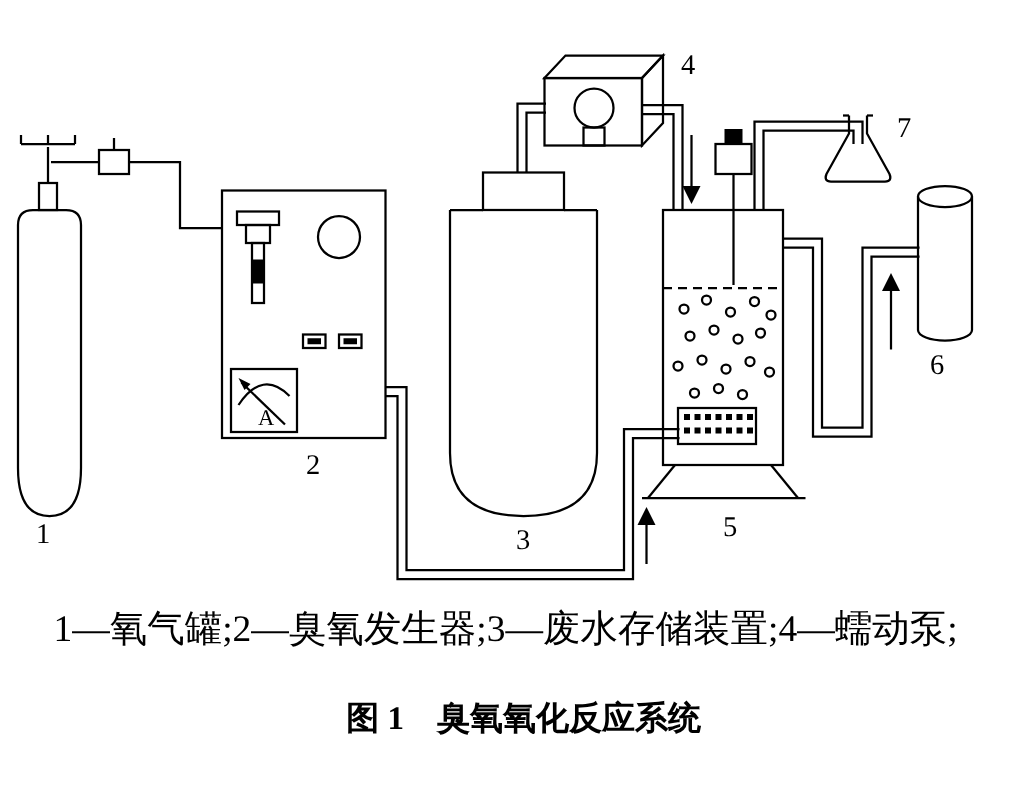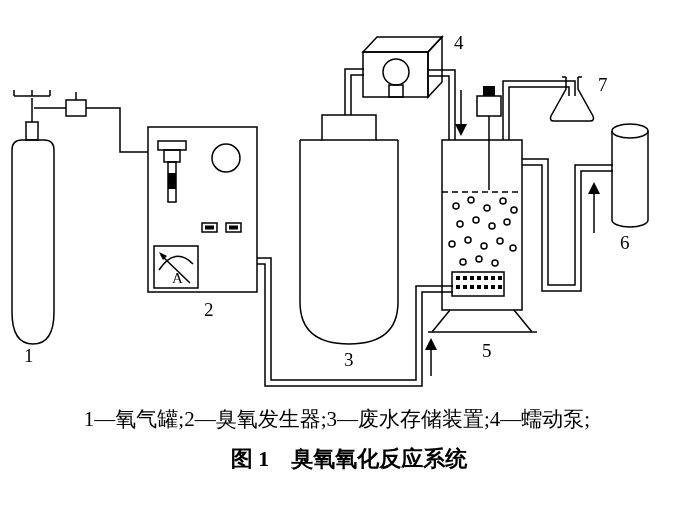--- a/index.html
+++ b/index.html
@@ -4,22 +4,22 @@
 <style>
   * { margin:0; padding:0; box-sizing:border-box; }
   html,body { background:#ffffff; }
   .canvas {
     position:relative; width:674px; height:528px; background:#ffffff;
     font-family:"Liberation Serif","DejaVu Serif",serif; overflow:hidden; color:#000;
   }
   .diagram { position:absolute; top:0; left:0; }
   svg text { font-family:"Liberation Serif","DejaVu Serif",serif; }
   .captions { position:absolute; left:0; top:402px; width:674px; text-align:center; }
-  .caption-line { font-size:21px; line-height:35px; white-space:nowrap; }
-  .figure-title { font-size:22px; font-weight:bold; line-height:35px; margin-top:4px;padding-left:24px; }
+  .caption-line { font-size:25px; line-height:35px; white-space:nowrap; }
+  .figure-title { font-size:22px; font-weight:bold; line-height:35px; margin-top:24px;padding-left:24px; }
 </style>
 </head>
 <body>
 
 <div class="canvas">
 
   <svg class="diagram" width="674" height="400" viewBox="0 0 674 400">
 
     <g stroke="#000000" fill="none" stroke-width="1.5">
 

